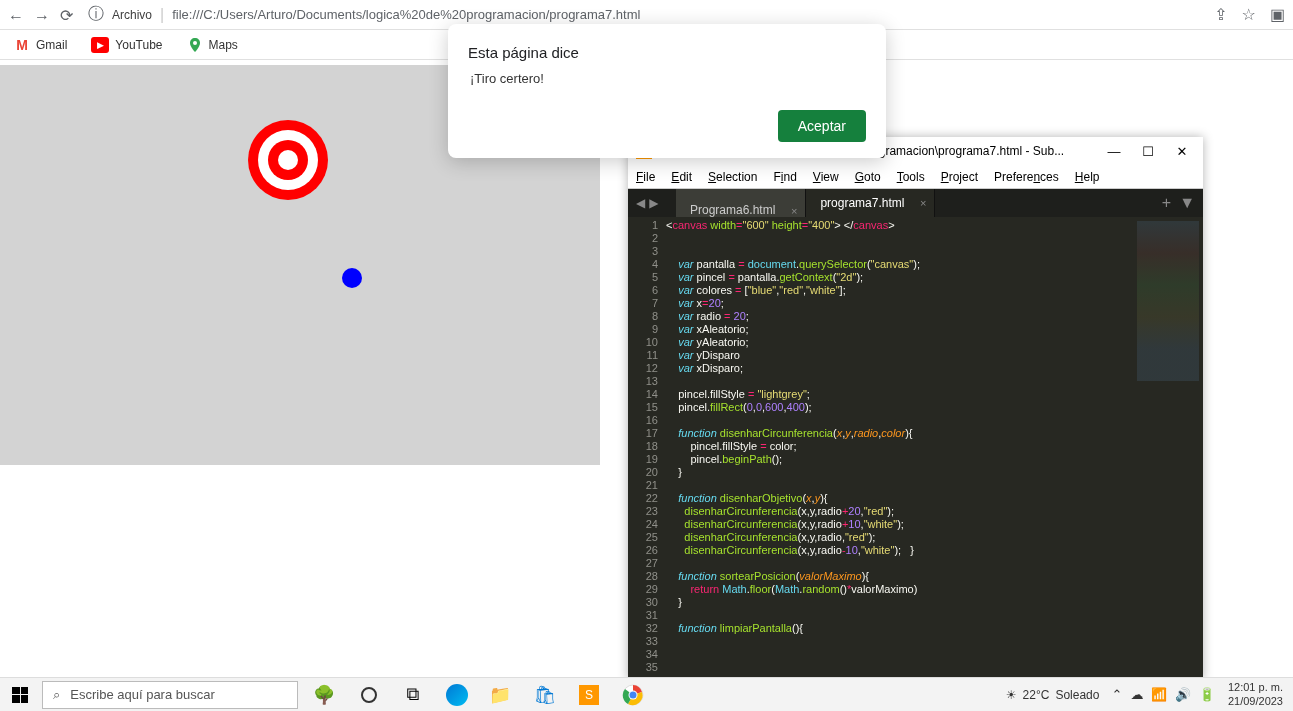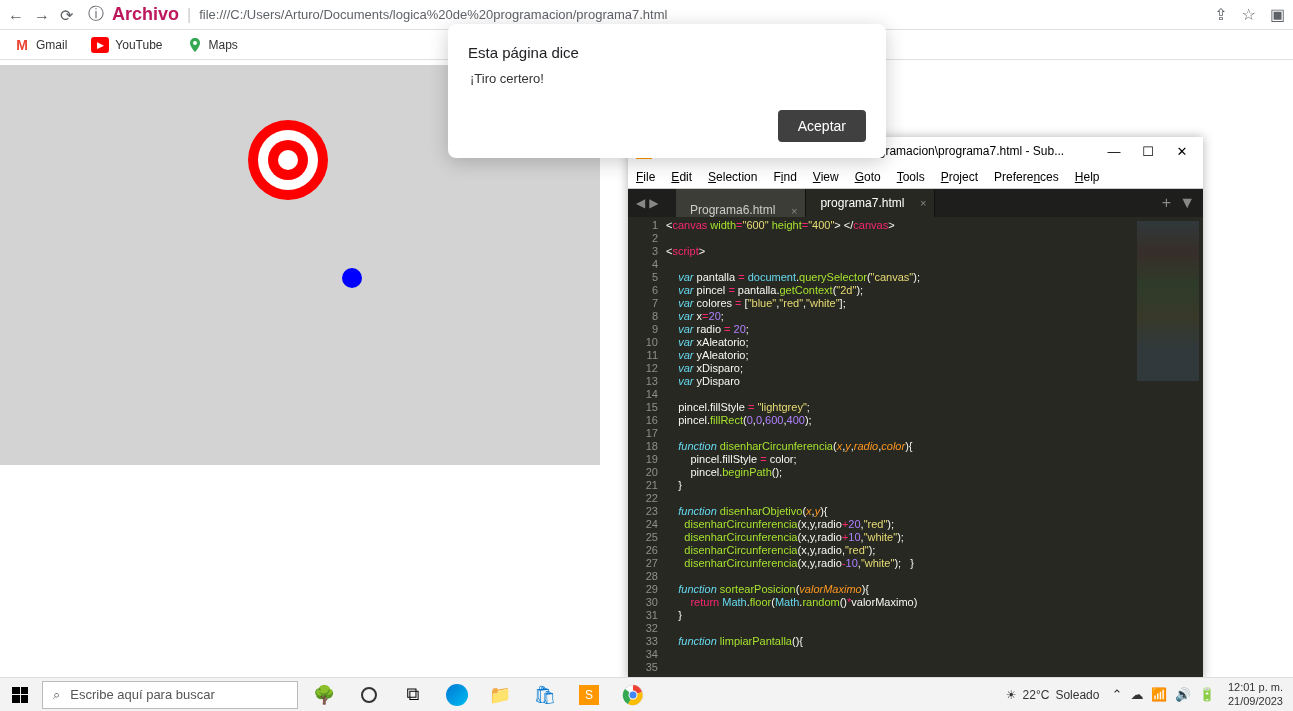--- a/index.html
+++ b/index.html
@@ -4,21 +4,21 @@
   <style>
     * { margin: 0; padding: 0; box-sizing: border-box; font-family: Arial, sans-serif; }
     body { width: 1293px; height: 711px; background: #fff; overflow: hidden; position: relative; }
     
     
     .browser-toolbar { height: 30px; display: flex; align-items: center; padding: 0 8px; gap: 10px; border-bottom: 1px solid #e0e0e0; }
     .nav-btns { display: flex; gap: 8px; }
     .nav-btn { width: 18px; height: 18px; color: #5f6368; cursor: pointer; }
     .addr-section { display: flex; align-items: center; gap: 8px; flex: 1; }
     .info-icon { color: #5f6368; }
-    .archivo-label { color: #be185d; font-size: 18px; font-weight: bold; }
+    .archivo-label { color: #404040; font-size: 12px; }
     .addr-divider { color: #ccc; }
     .url-text { color: #5f6368; font-size: 13px; }
     .toolbar-right { display: flex; gap: 14px; align-items: center; }
     .share-icon, .star-icon, .ext-icon { color: #5f6368; font-size: 16px; }
     
     
     .bookmarks-bar { height: 30px; display: flex; align-items: center; padding: 0 14px; gap: 24px; border-bottom: 1px solid #e0e0e0; }
     .bookmark { display: flex; align-items: center; gap: 6px; font-size: 12px; color: #333; }
     .bk-icon { width: 16px; height: 16px; display: inline-flex; align-items: center; justify-content: center; }
     
@@ -29,21 +29,21 @@
     .target-mid { position: absolute; width: 60px; height: 60px; border-radius: 50%; background: #fff; top: 10px; left: 10px; }
     .target-inner { position: absolute; width: 40px; height: 40px; border-radius: 50%; background: red; top: 10px; left: 10px; }
     .target-center { position: absolute; width: 20px; height: 20px; border-radius: 50%; background: #fff; top: 10px; left: 10px; }
     .blue-dot { position: absolute; width: 20px; height: 20px; border-radius: 50%; background: #0000ff; top: 203px; left: 342px; }
     
     
     .alert-dialog { position: absolute; top: 24px; left: 448px; width: 438px; background: #fff; border-radius: 8px; box-shadow: 0 4px 20px rgba(0,0,0,0.2); padding: 20px 20px 16px 20px; z-index: 100; }
     .alert-title { font-size: 15px; color: #202124; margin-bottom: 10px; }
     .alert-message { font-size: 13px; color: #333; margin-bottom: 24px; padding-left: 2px; }
     .alert-actions { display: flex; justify-content: flex-end; }
-    .alert-ok { background: #404040; color: #fff; border: none; padding: 8px 20px; border-radius: 4px; font-size: 14px; cursor: pointer; }
+    .alert-ok { background: #15803d; color: #fff; border: none; padding: 8px 20px; border-radius: 4px; font-size: 14px; cursor: pointer; }
     
     
     .sublime-window { position: absolute; top: 137px; left: 628px; width: 575px; height: 543px; background: #272822; z-index: 50; box-shadow: 0 0 10px rgba(0,0,0,0.3); }
     .sublime-titlebar { height: 28px; background: #fff; display: flex; align-items: center; padding: 0 8px; justify-content: space-between; }
     .sublime-title-left { display: flex; align-items: center; gap: 8px; }
     .sublime-logo { width: 16px; height: 16px; background: #ff9800; display: inline-flex; align-items: center; justify-content: center; font-size: 10px; color: #fff; }
     .sublime-title { font-size: 12px; color: #000; }
     .sublime-win-btns { display: flex; gap: 8px; align-items: center; }
     .win-btn { width: 26px; height: 18px; display: flex; align-items: center; justify-content: center; font-size: 13px; color: #000; }
     
@@ -233,31 +233,30 @@
         <div>30</div>
         <div>31</div>
         <div>32</div>
         <div>33</div>
         <div>34</div>
         <div>35</div>
     </div>
     <div class="code-area">
 <div class="code-line">&lt;<span class="c-tag">canvas</span> <span class="c-attr">width</span><span class="c-op">=</span><span class="c-str">"600"</span> <span class="c-attr">height</span><span class="c-op">=</span><span class="c-str">"400"</span>&gt; &lt;/<span class="c-tag">canvas</span>&gt;</div>
 <div class="code-line"></div>
-<div class="code-line">&lt;<span class="c-tag">script</span>&gt;</div>
 <div class="code-line"></div>
 <div class="code-line">    <span class="c-kw">var</span> pantalla <span class="c-op">=</span> <span class="c-obj">document</span>.<span class="c-fn">querySelector</span>(<span class="c-str">"canvas"</span>);</div>
 <div class="code-line">    <span class="c-kw">var</span> pincel <span class="c-op">=</span> pantalla.<span class="c-fn">getContext</span>(<span class="c-str">"2d"</span>);</div>
 <div class="code-line">    <span class="c-kw">var</span> colores <span class="c-op">=</span> [<span class="c-str">"blue"</span>,<span class="c-str">"red"</span>,<span class="c-str">"white"</span>];</div>
 <div class="code-line">    <span class="c-kw">var</span> x<span class="c-op">=</span><span class="c-num">20</span>;</div>
 <div class="code-line">    <span class="c-kw">var</span> radio <span class="c-op">=</span> <span class="c-num">20</span>;</div>
 <div class="code-line">    <span class="c-kw">var</span> xAleatorio;</div>
 <div class="code-line">    <span class="c-kw">var</span> yAleatorio;</div>
+<div class="code-line">    <span class="c-kw">var</span> yDisparo</div>
 <div class="code-line">    <span class="c-kw">var</span> xDisparo;</div>
-<div class="code-line">    <span class="c-kw">var</span> yDisparo</div>
 <div class="code-line"></div>
 <div class="code-line">    pincel.fillStyle <span class="c-op">=</span> <span class="c-str">"lightgrey"</span>;</div>
 <div class="code-line">    pincel.<span class="c-fn">fillRect</span>(<span class="c-num">0</span>,<span class="c-num">0</span>,<span class="c-num">600</span>,<span class="c-num">400</span>);</div>
 <div class="code-line"></div>
 <div class="code-line">    <span class="c-kw">function</span> <span class="c-fn">disenharCircunferencia</span>(<span class="c-param">x</span>,<span class="c-param">y</span>,<span class="c-param">radio</span>,<span class="c-param">color</span>){</div>
 <div class="code-line">        pincel.fillStyle <span class="c-op">=</span> color;</div>
 <div class="code-line">        pincel.<span class="c-fn">beginPath</span>();</div>
 <div class="code-line">    }</div>
 <div class="code-line"></div>
 <div class="code-line">    <span class="c-kw">function</span> <span class="c-fn">disenharObjetivo</span>(<span class="c-param">x</span>,<span class="c-param">y</span>){</div>

